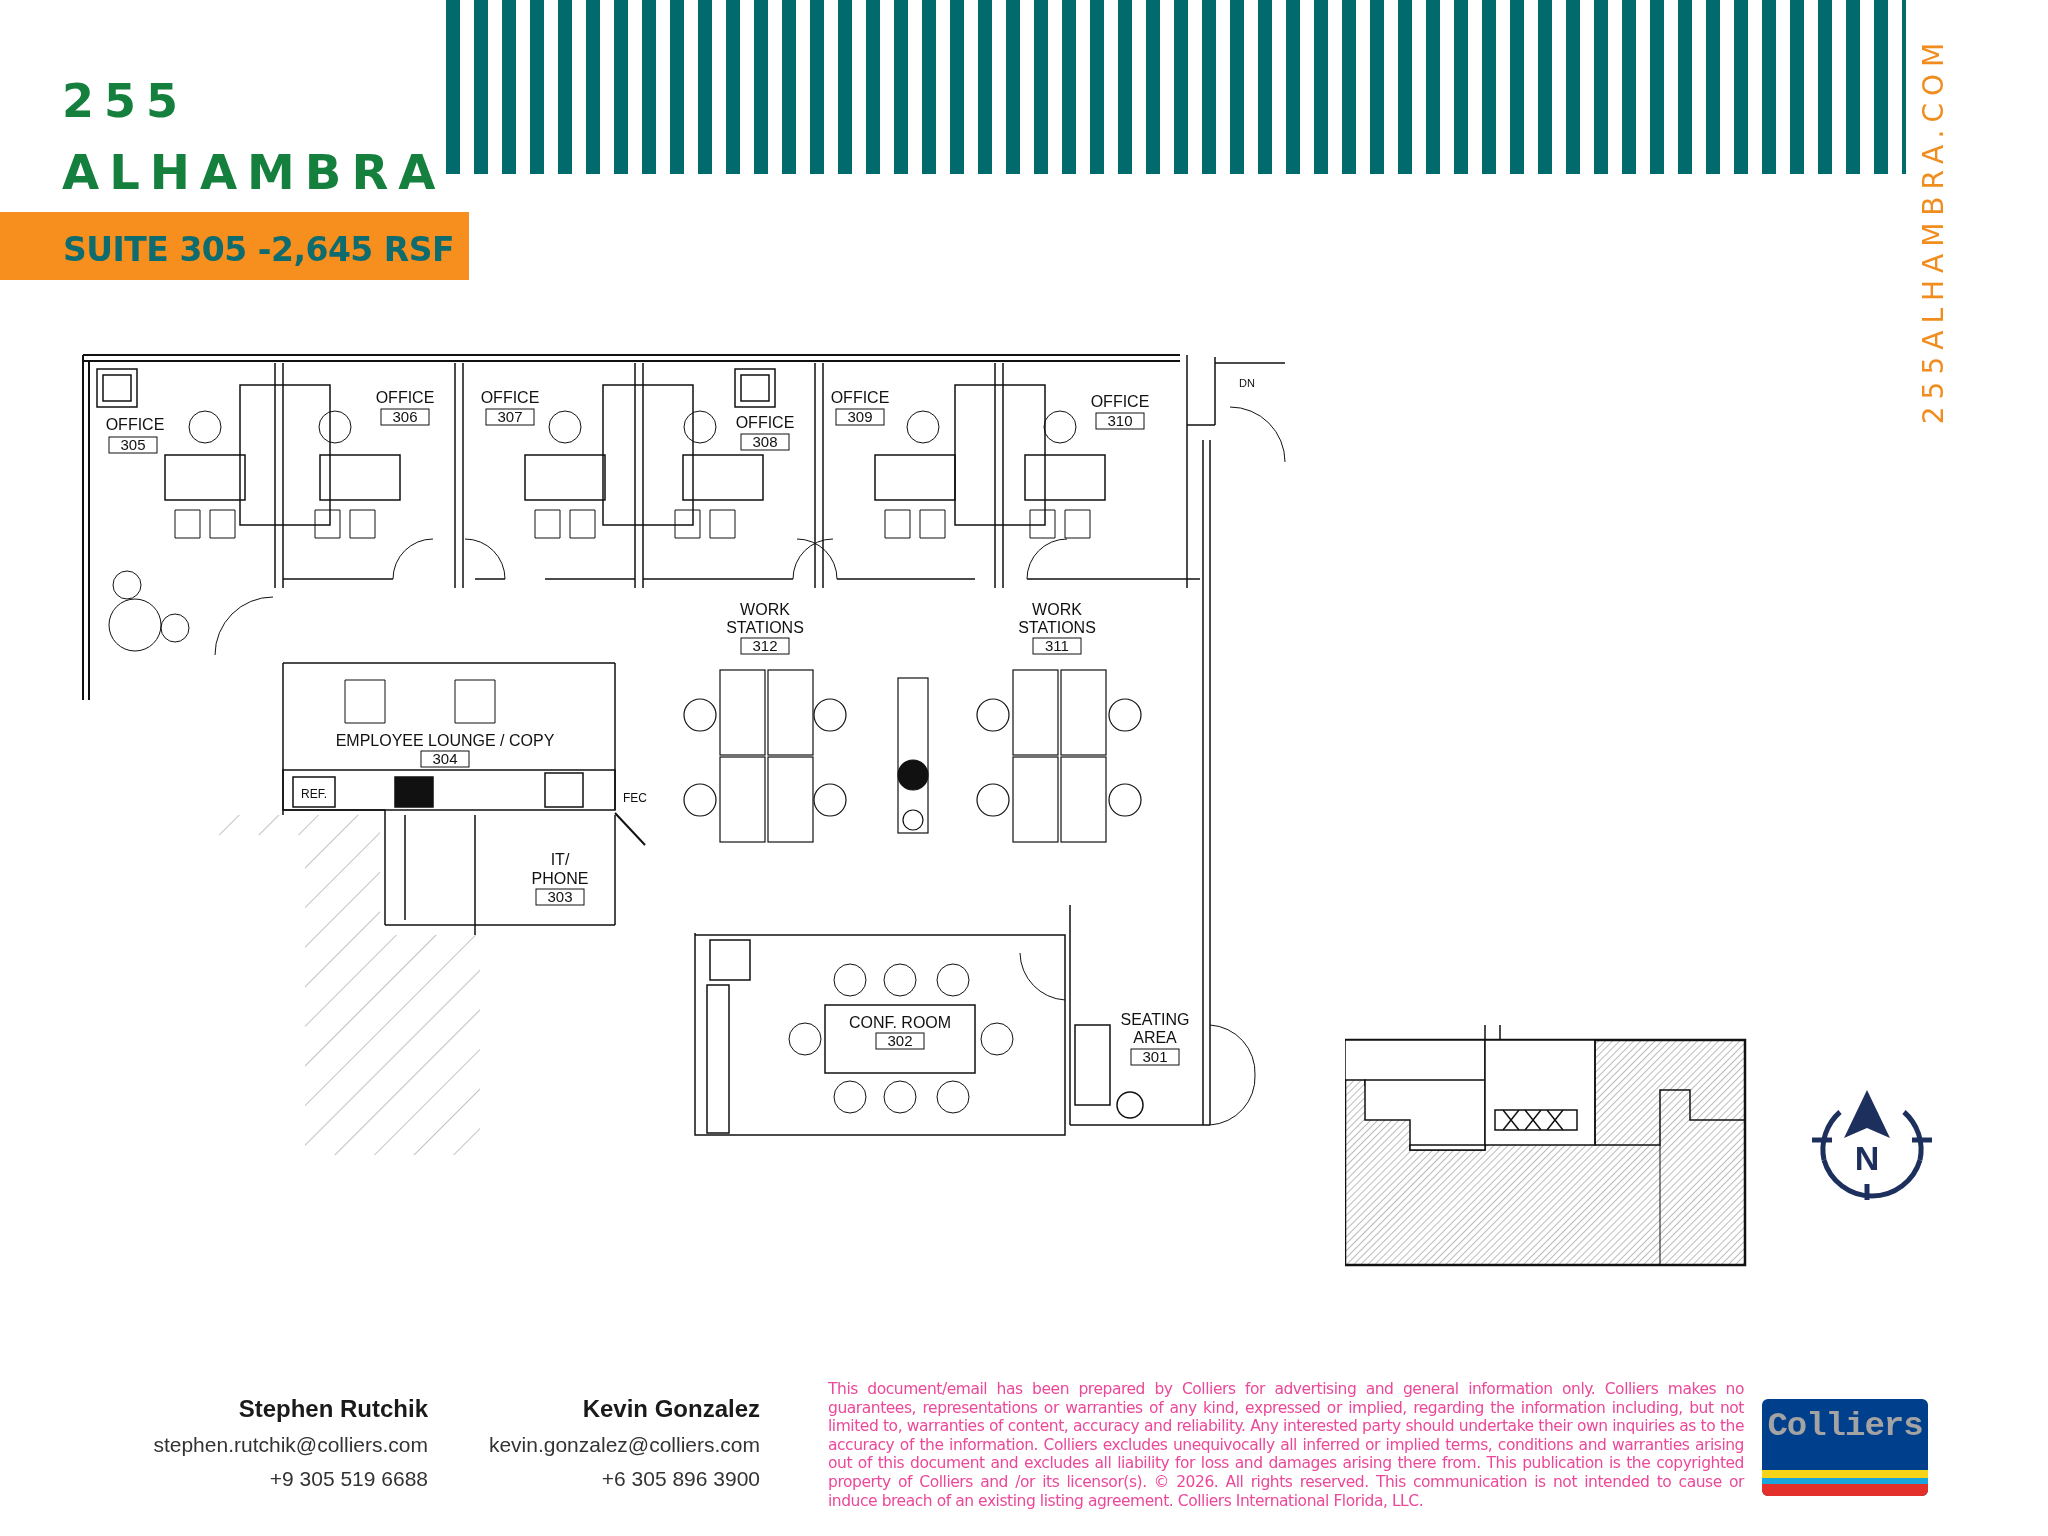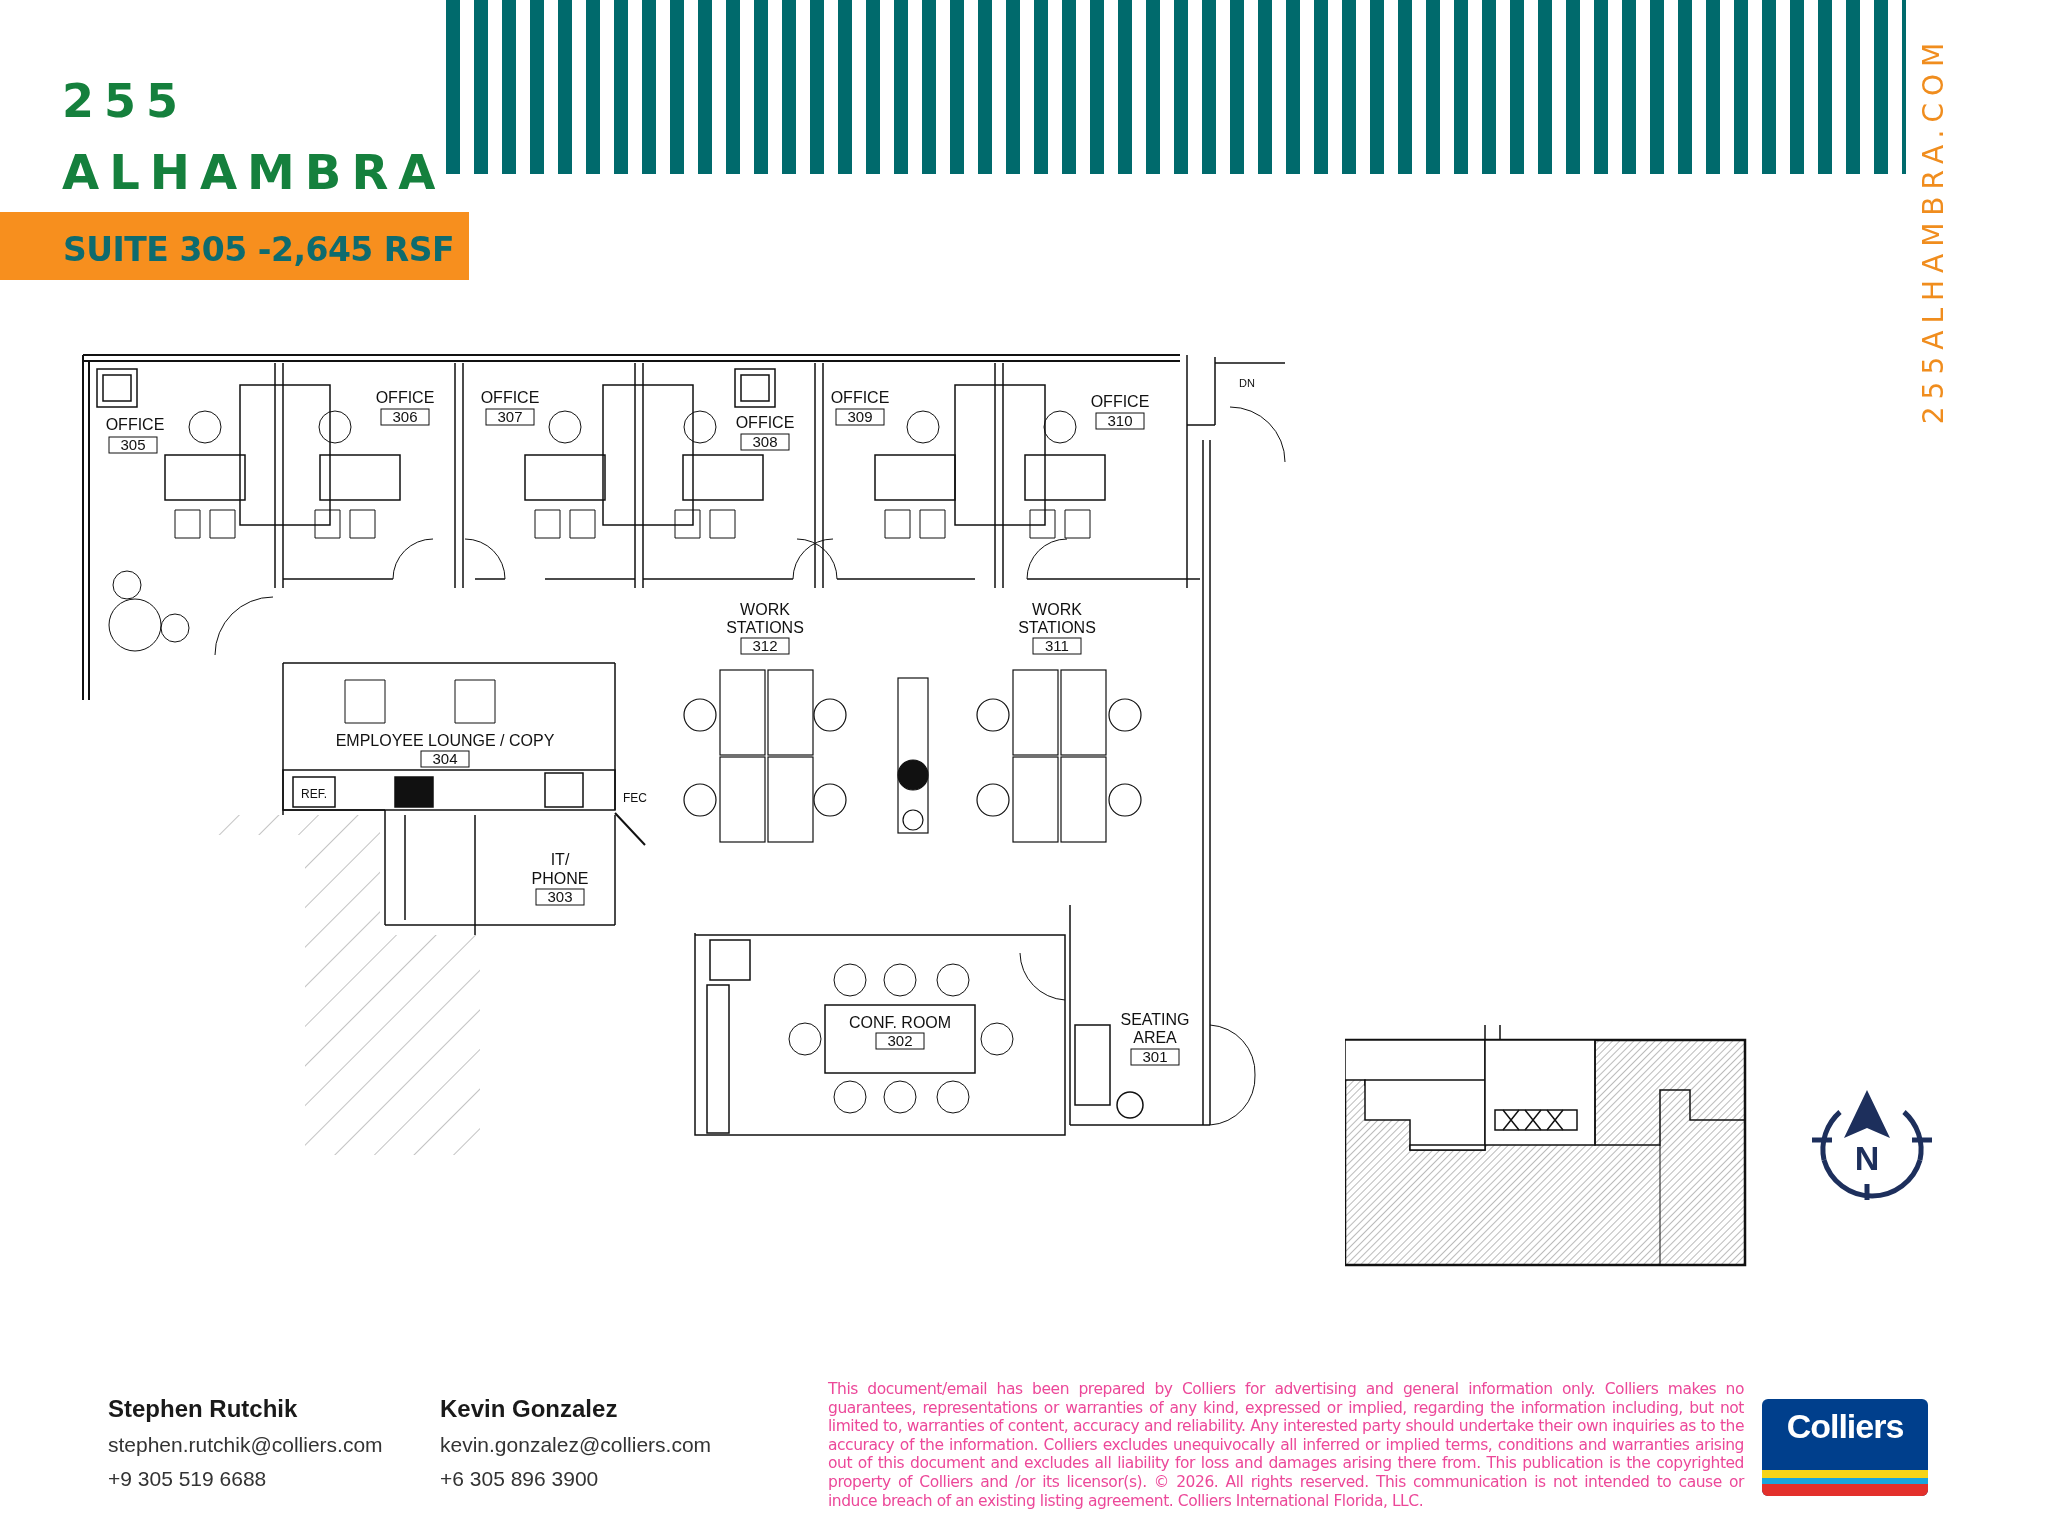--- a/index.html
+++ b/index.html
@@ -11,28 +11,28 @@
   .suite-band { left:0; top:212px; width:425px; height:68px; background:#f78f1e;padding-left:44px; }
   .suite-text { position:absolute; left:63px; top:18px; font-size:33px; font-weight:bold; color:#0e6b6e; font-family:"DejaVu Sans", sans-serif; letter-spacing:-0.5px; }
   .stripes { left:446px; top:0; width:1460px; height:174px;
     background: repeating-linear-gradient(90deg, #006a6c 0px, #006a6c 14px, #ffffff 14px, #ffffff 28px); }
   .vert-url { left:1918px; top:60px; width:30px; height:340px; }
   .vert-url span { position:absolute; left:50%; top:50%; transform:translate(-50%,-50%) rotate(-90deg); white-space:nowrap; color:#f08d1e; font-size:28px; letter-spacing:7px; font-family:"DejaVu Sans", sans-serif; }
   .plan { left:75px; top:345px; width:1240px; height:820px; }
   .plan svg text { font-family:"Liberation Sans", sans-serif; }
   .keyplan { left:1345px; top:1025px; width:410px; height:250px; }
   .compass { left:1812px; top:1090px; width:120px; height:120px; }
-  .contact { text-align:left; color:#1a1a1a; }
+  .contact { text-align:right; color:#1a1a1a; }
   .contact .name { font-size:24px; font-weight:bold; }
   .contact .line { font-size:21px; margin-top:10px; color:#333; }
   .c1 { left:108px; top:1395px; width:320px; }
   .c2 { left:440px; top:1395px; width:320px; }
   .disclaimer { left:828px; top:1380px; width:916px; font-size:15.5px; line-height:18.6px; color:#ec4899; text-align:justify; font-family:"DejaVu Sans", sans-serif; letter-spacing:-0.45px; }
   .logo { left:1762px; top:1399px; width:166px; height:97px; border-radius:6px; overflow:hidden; background:#003f8c; }
-  .logo .word { position:absolute; left:0; right:0; top:8px; text-align:center; color:#ffffff; font-family:Liberation Sans, sans-serif; font-weight:bold; font-size:34px; letter-spacing:-1px; }
+  .logo .word { position:absolute; left:0; right:0; top:8px; text-align:center; color:#a3a3a3; font-family:Liberation Mono, monospace; font-weight:bold; font-size:34px; letter-spacing:-1px; }
   .logo .y { position:absolute; left:0; right:0; top:71px; height:8px; background:#f7d417; }
   .logo .b { position:absolute; left:0; right:0; top:79px; height:6px; background:#1aa5dc; }
   .logo .r { position:absolute; left:0; right:0; top:85px; height:12px; background:#e3302b; }
 </style>
 </head>
 <body>
 
 <div class="abs title-num">255</div>
 <div class="abs title-name">ALHAMBRA</div>
 <div class="abs suite-band">

